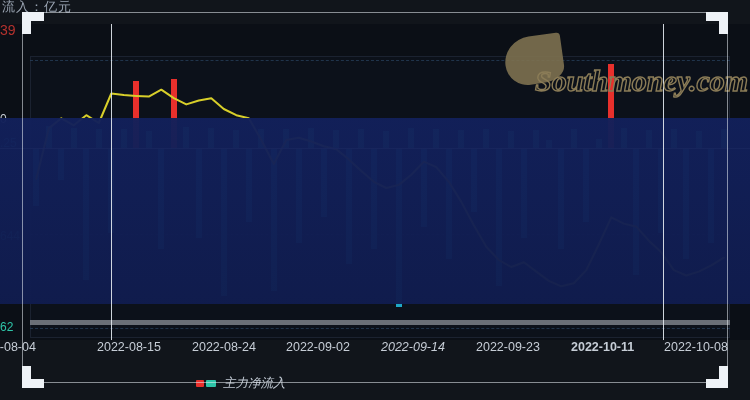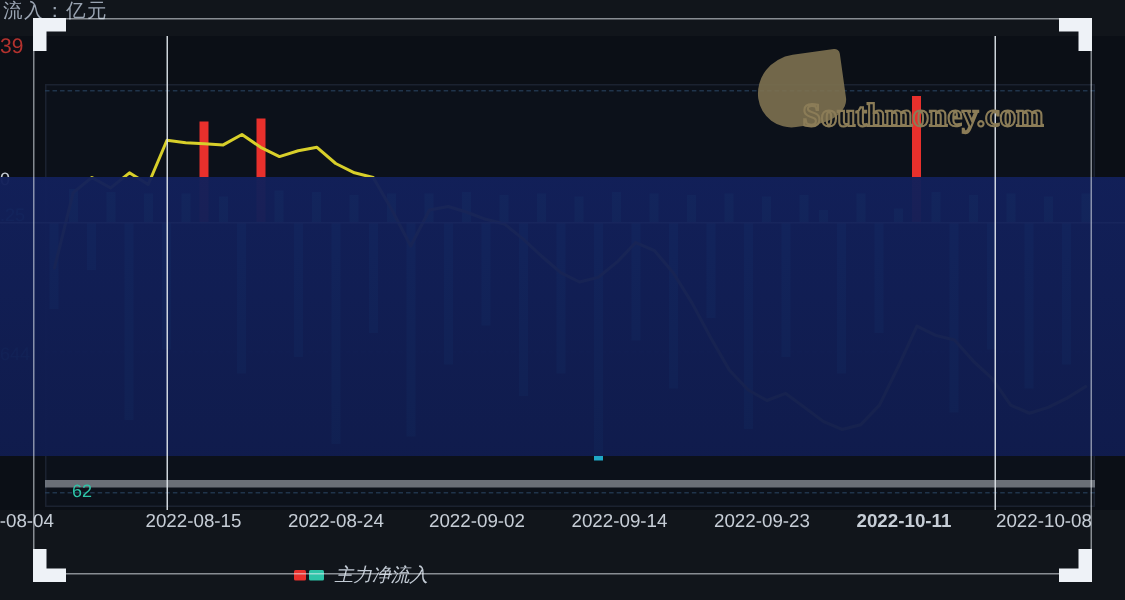--- a/index.html
+++ b/index.html
@@ -47,21 +47,21 @@
   
   .bigtitle{position:absolute;left:0;top:128px;width:750px;text-align:center;
     font-family:"DejaVu Sans","Liberation Sans",sans-serif;font-weight:bold;
     font-size:96px;line-height:110px;color:#ffffff;letter-spacing:4px;
     text-shadow:0 2px 0 rgba(0,0,0,.18);}
 
   
   .wm{position:absolute;left:505px;top:28px;width:240px;height:78px;color:#6b6047;}
   .wm .cn{position:absolute;left:38px;top:2px;font-size:35px;font-weight:bold;letter-spacing:2px;
     color:transparent;-webkit-text-stroke:1.6px #7d7150;font-family:"DejaVu Sans",sans-serif;}
-  .wm .en{position:absolute;left:30px;top:36px;font-size:22px;font-weight:bold;
+  .wm .en{position:absolute;left:30px;top:36px;font-size:30px;font-style:italic;font-weight:bold;
     color:transparent;-webkit-text-stroke:1.4px #8b7c57;font-family:"Liberation Serif",serif;letter-spacing:0px;}
   .wm .swoosh{position:absolute;left:0px;top:8px;width:58px;height:48px;
     background:#7d7150;border-radius:60% 8% 50% 50%/70% 10% 40% 60%;transform:rotate(-8deg);opacity:.9;}
 
   
   .sel{position:absolute;left:22px;top:12px;width:706px;height:371px;border:1px solid rgba(235,240,246,.55);box-sizing:border-box;pointer-events:none;}
   .handle{position:absolute;width:22px;height:9px;background:#eef2f7;}
   .hv{position:absolute;width:9px;height:22px;background:#eef2f7;}
 
   .scrollbar{position:absolute;left:30px;top:296px;width:700px;height:5px;background:#8a8f97;opacity:.75;}
@@ -146,29 +146,29 @@
       </svg>
 
       <div class="zeroline" style="top:92px;"></div>
       <div class="scrollbar" style="left:0;top:264px;width:700px;"></div>
     </div>
 
     <div id="ylabels">
         <div class="ylab" style="left: 0px; top: 88px; color: rgb(200, 207, 216);">0</div>
         <div class="ylab" style="left: 0px; top: 112px; color: rgb(47, 159, 184);">.25</div>
         <div class="ylab" style="left: 0px; top: 205px; color: rgb(47, 159, 184);">644</div>
-        <div class="ylab" style="left: 0px; top: 296px; color: rgb(46, 196, 168); padding-left: 48px;">62</div>
+        <div class="ylab" style="left: 0px; top: 296px; color: rgb(46, 196, 168);">62</div>
       </div>
 
     <div class="xaxis">
         <div class="xlab" style="left: -28px;">2022-08-04</div>
         <div class="xlab" style="left: 97px;">2022-08-15</div>
         <div class="xlab" style="left: 192px;">2022-08-24</div>
         <div class="xlab" style="left: 286px;">2022-09-02</div>
-        <div class="xlab" style="left: 381px;">2022-09-14</div>
+        <div class="xlab" style="left: 381px; font-style: italic;">2022-09-14</div>
         <div class="xlab" style="left: 476px;">2022-09-23</div>
         <div class="xlab" style="left: 571px; font-weight: bold;">2022-10-11</div>
         <div class="xlab" style="left: 664px;">2022-10-08</div>
       </div>
 
     <div class="legend">
       <div class="lgitem" style="left:196px;top:3px;font-style:italic;">
         <span class="swatch dual"></span>
         <span>主力净流入</span>
       </div>

